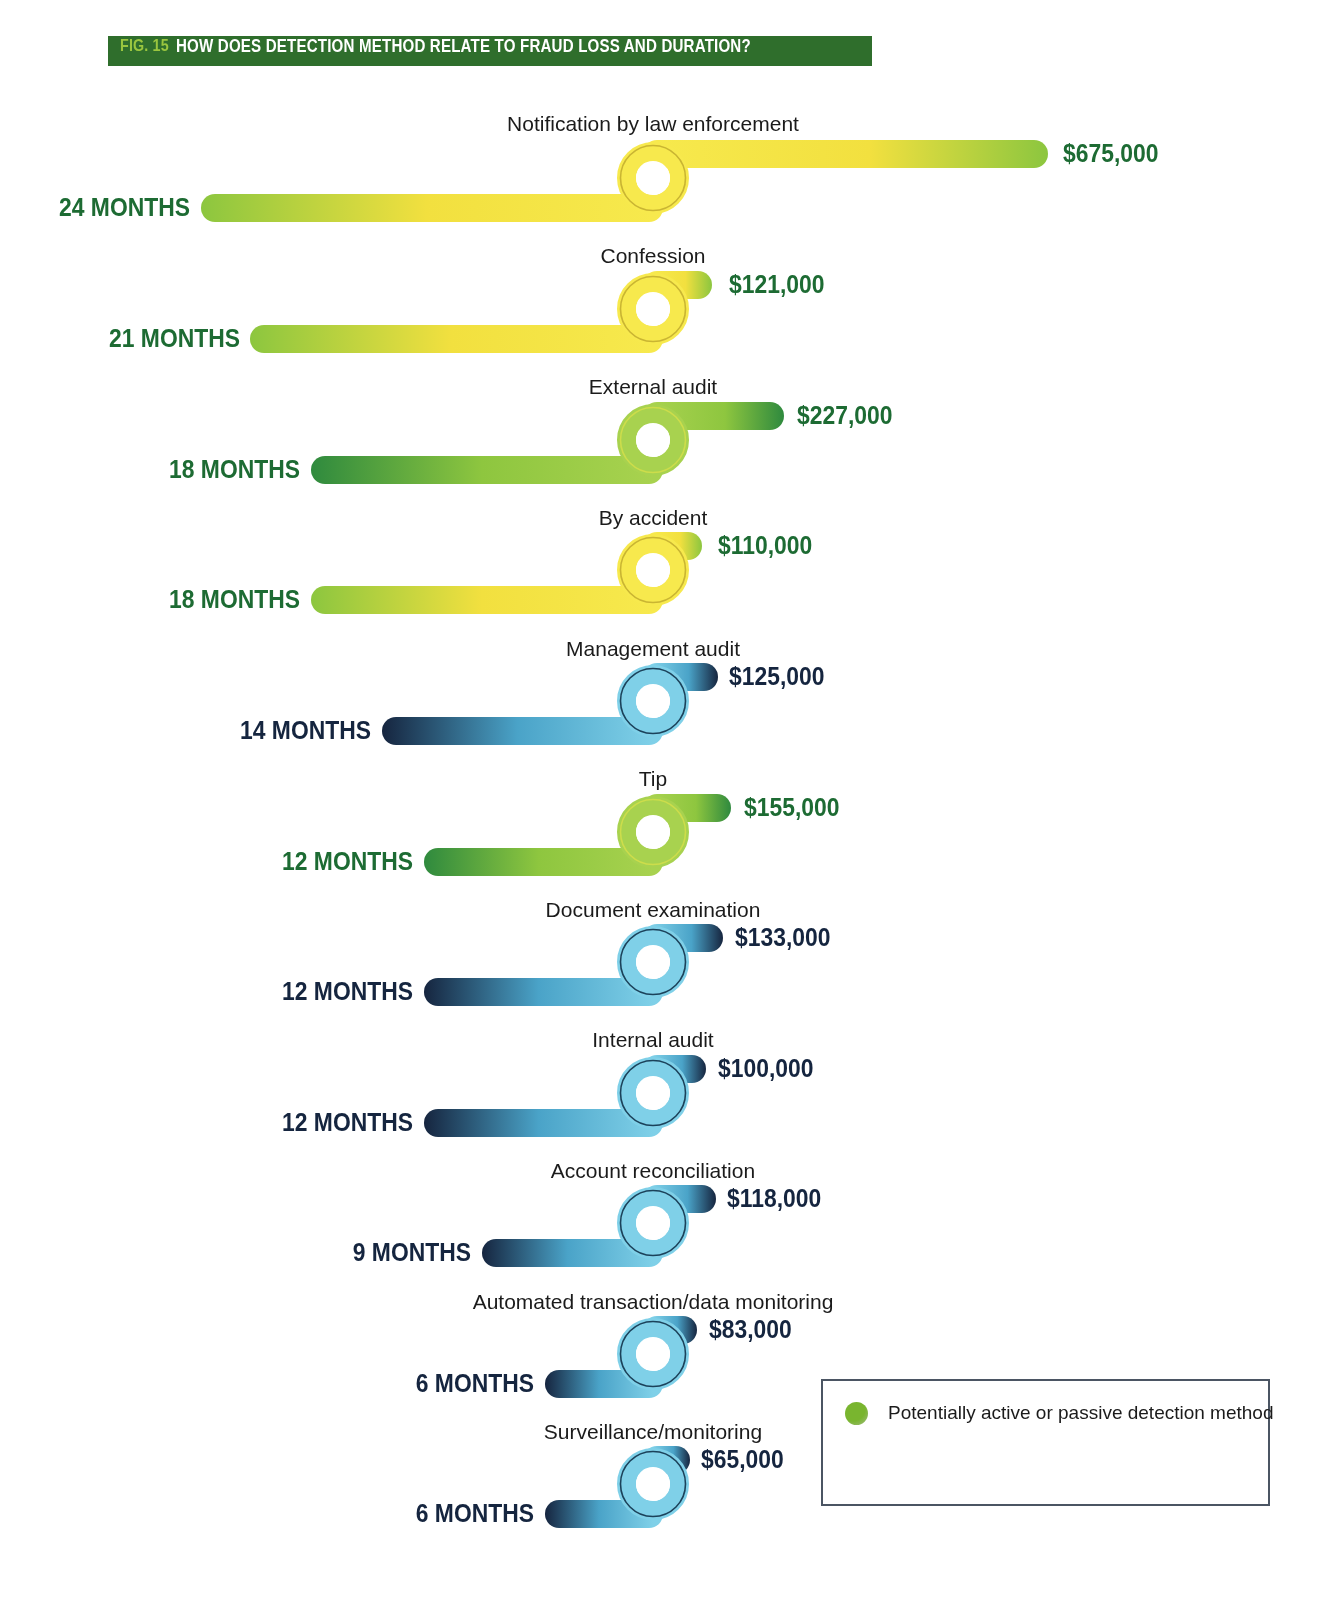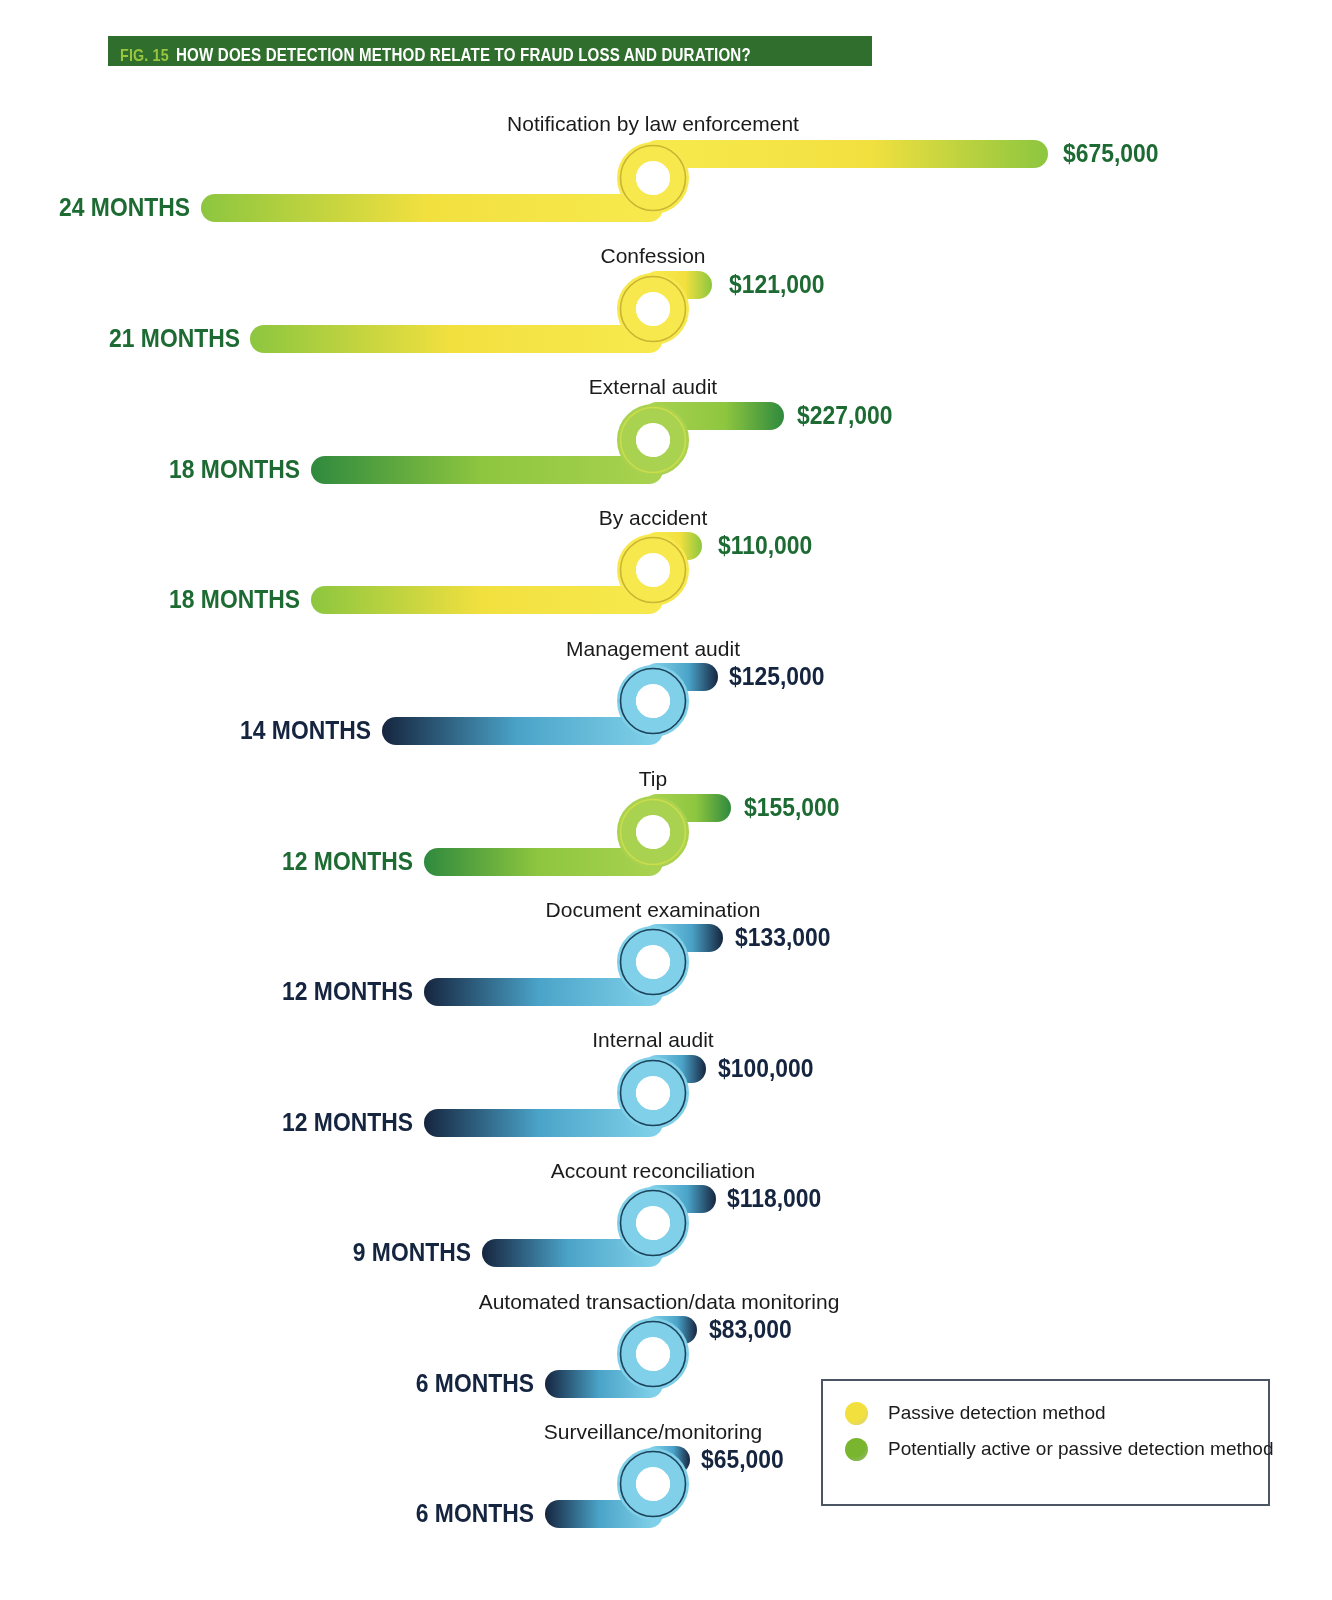--- a/index.html
+++ b/index.html
@@ -9,22 +9,22 @@
     font-family:"Liberation Sans", sans-serif;
     overflow:hidden;
     position:relative;
   }
 
   
   #title-bar{
     position:absolute;left:108px;top:36px;
     height:30px;
     background:#2f6e2c;
-    display:flex;align-items:flex-end;
-    padding:6px 12px 0 12px;
+    display:flex;align-items:flex-start;
+    padding:0 12px 0 12px;
     box-sizing:border-box;
   }
   #title-fig{
     color:#9ac63f;
     font-family:"Liberation Sans Narrow","Liberation Sans",sans-serif;
     font-weight:700;
     font-size:17px;
     letter-spacing:.2px;
     transform:scaleX(.84);
     transform-origin:left center;
@@ -325,31 +325,27 @@
       <div class="months-label" style="left: 153px; width: 260px; top: 846px; color: rgb(29, 107, 51);">12 MONTHS</div>
       <div class="method-label c-blue" style="left: 653px; top: 898px;">Document examination</div>
       <div class="value-label" style="left: 735px; top: 922px; color: rgb(21, 37, 63);">$133,000</div>
       <div class="months-label" style="left: 153px; width: 260px; top: 976px; color: rgb(21, 37, 63);">12 MONTHS</div>
       <div class="method-label c-blue" style="left: 653px; top: 1028px;">Internal audit</div>
       <div class="value-label" style="left: 718px; top: 1053px; color: rgb(21, 37, 63);">$100,000</div>
       <div class="months-label" style="left: 153px; width: 260px; top: 1107px; color: rgb(21, 37, 63);">12 MONTHS</div>
       <div class="method-label c-blue" style="left: 653px; top: 1159px;">Account reconciliation</div>
       <div class="value-label" style="left: 727px; top: 1183px; color: rgb(21, 37, 63);">$118,000</div>
       <div class="months-label" style="left: 211px; width: 260px; top: 1237px; color: rgb(21, 37, 63);">9 MONTHS</div>
-      <div class="method-label c-blue" style="left: 653px; top: 1290px; margin-left: 6px;">Automated transaction/data monitoring</div>
+      <div class="method-label c-blue" style="left: 653px; top: 1290px;">Automated transaction/data monitoring</div>
       <div class="value-label" style="left: 709px; top: 1314px; color: rgb(21, 37, 63);">$83,000</div>
       <div class="months-label" style="left: 274px; width: 260px; top: 1368px; color: rgb(21, 37, 63);">6 MONTHS</div>
       <div class="method-label c-blue" style="left: 653px; top: 1420px;">Surveillance/monitoring</div>
       <div class="value-label" style="left: 701px; top: 1444px; color: rgb(21, 37, 63);">$65,000</div>
       <div class="months-label" style="left: 274px; width: 260px; top: 1498px; color: rgb(21, 37, 63);">6 MONTHS</div>
     </div>
 </div>
 
 <div id="legend">
     <div class="legend-item">
-      <span class="legend-dot" style="background: radial-gradient(circle at 35% 30%, rgb(242, 224, 63) 0%, rgb(242, 224, 63) 55%, rgba(0, 0, 0, 0.25) 130%);"></span>
-      <span class="legend-text">Passive detection method</span>
-    </div>
-    <div class="legend-item">
       <span class="legend-dot" style="background: radial-gradient(circle at 35% 30%, rgb(121, 181, 47) 0%, rgb(121, 181, 47) 55%, rgba(0, 0, 0, 0.25) 130%);"></span>
       <span class="legend-text">Potentially active or passive detection method</span>
     </div>
   </div>
 
 </body></html>

